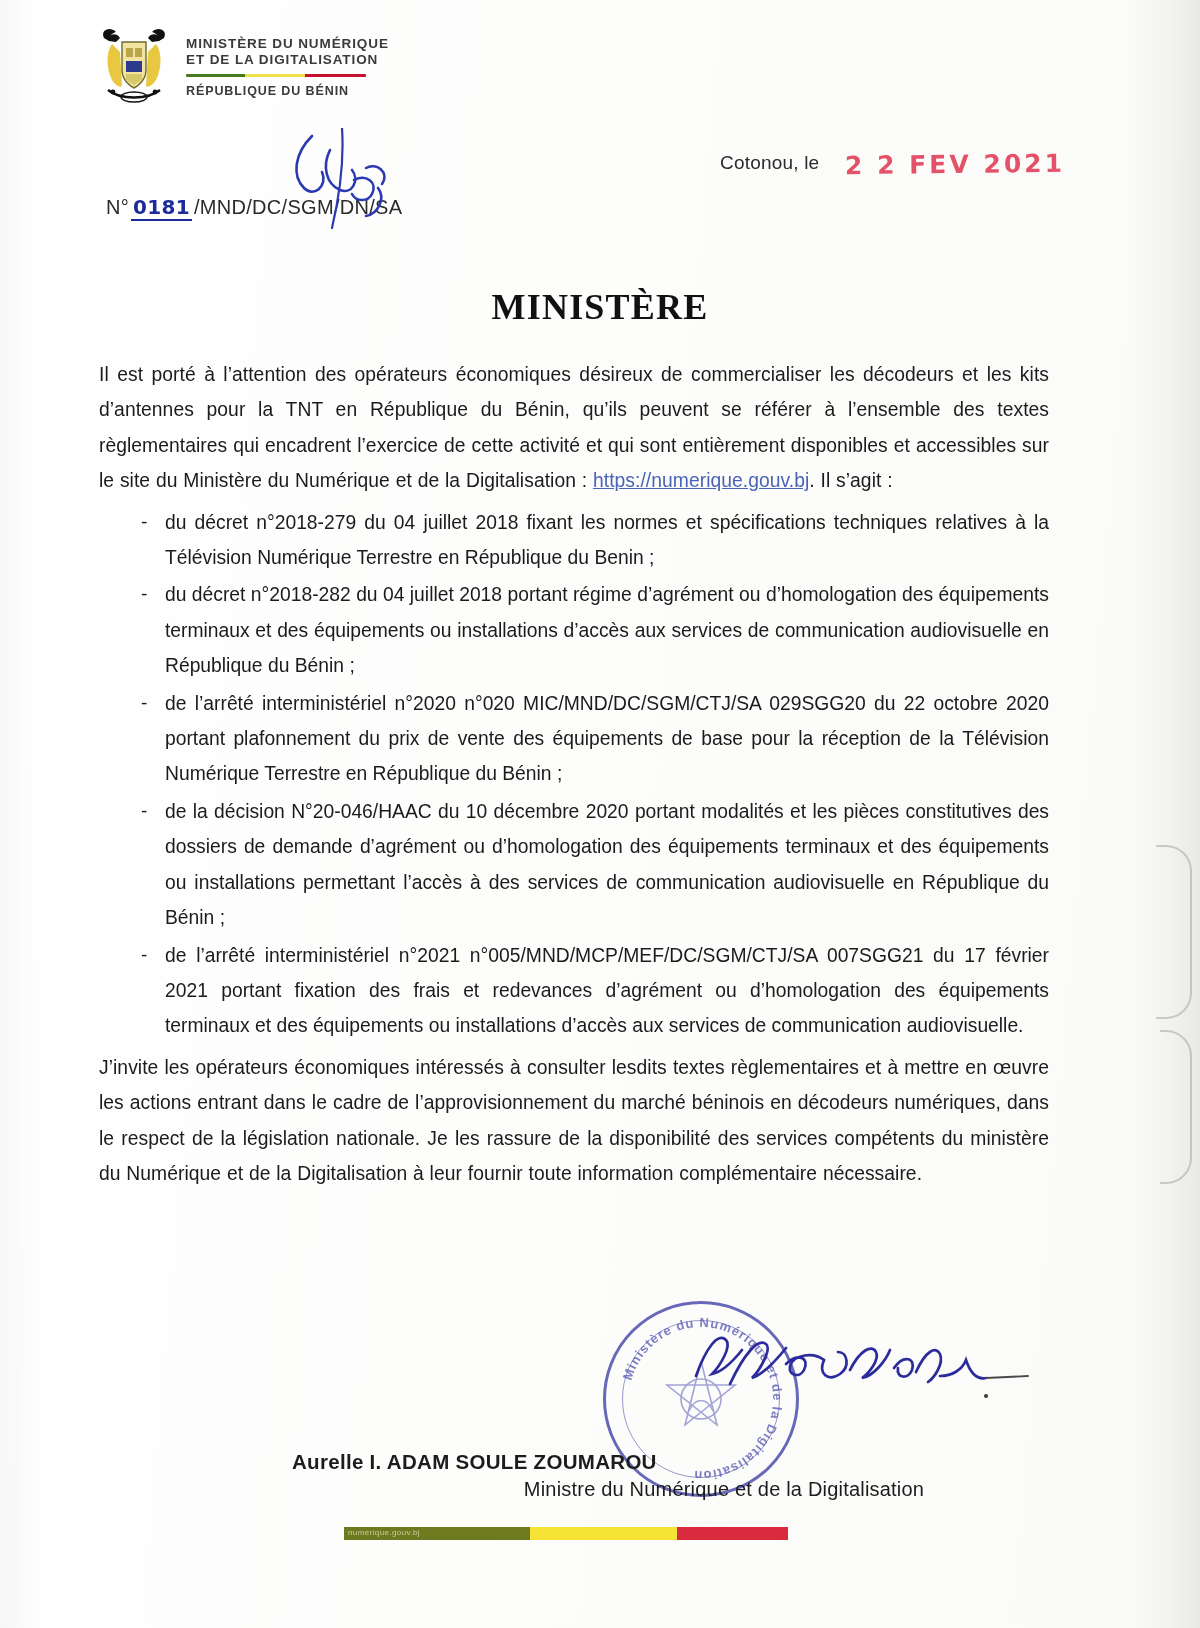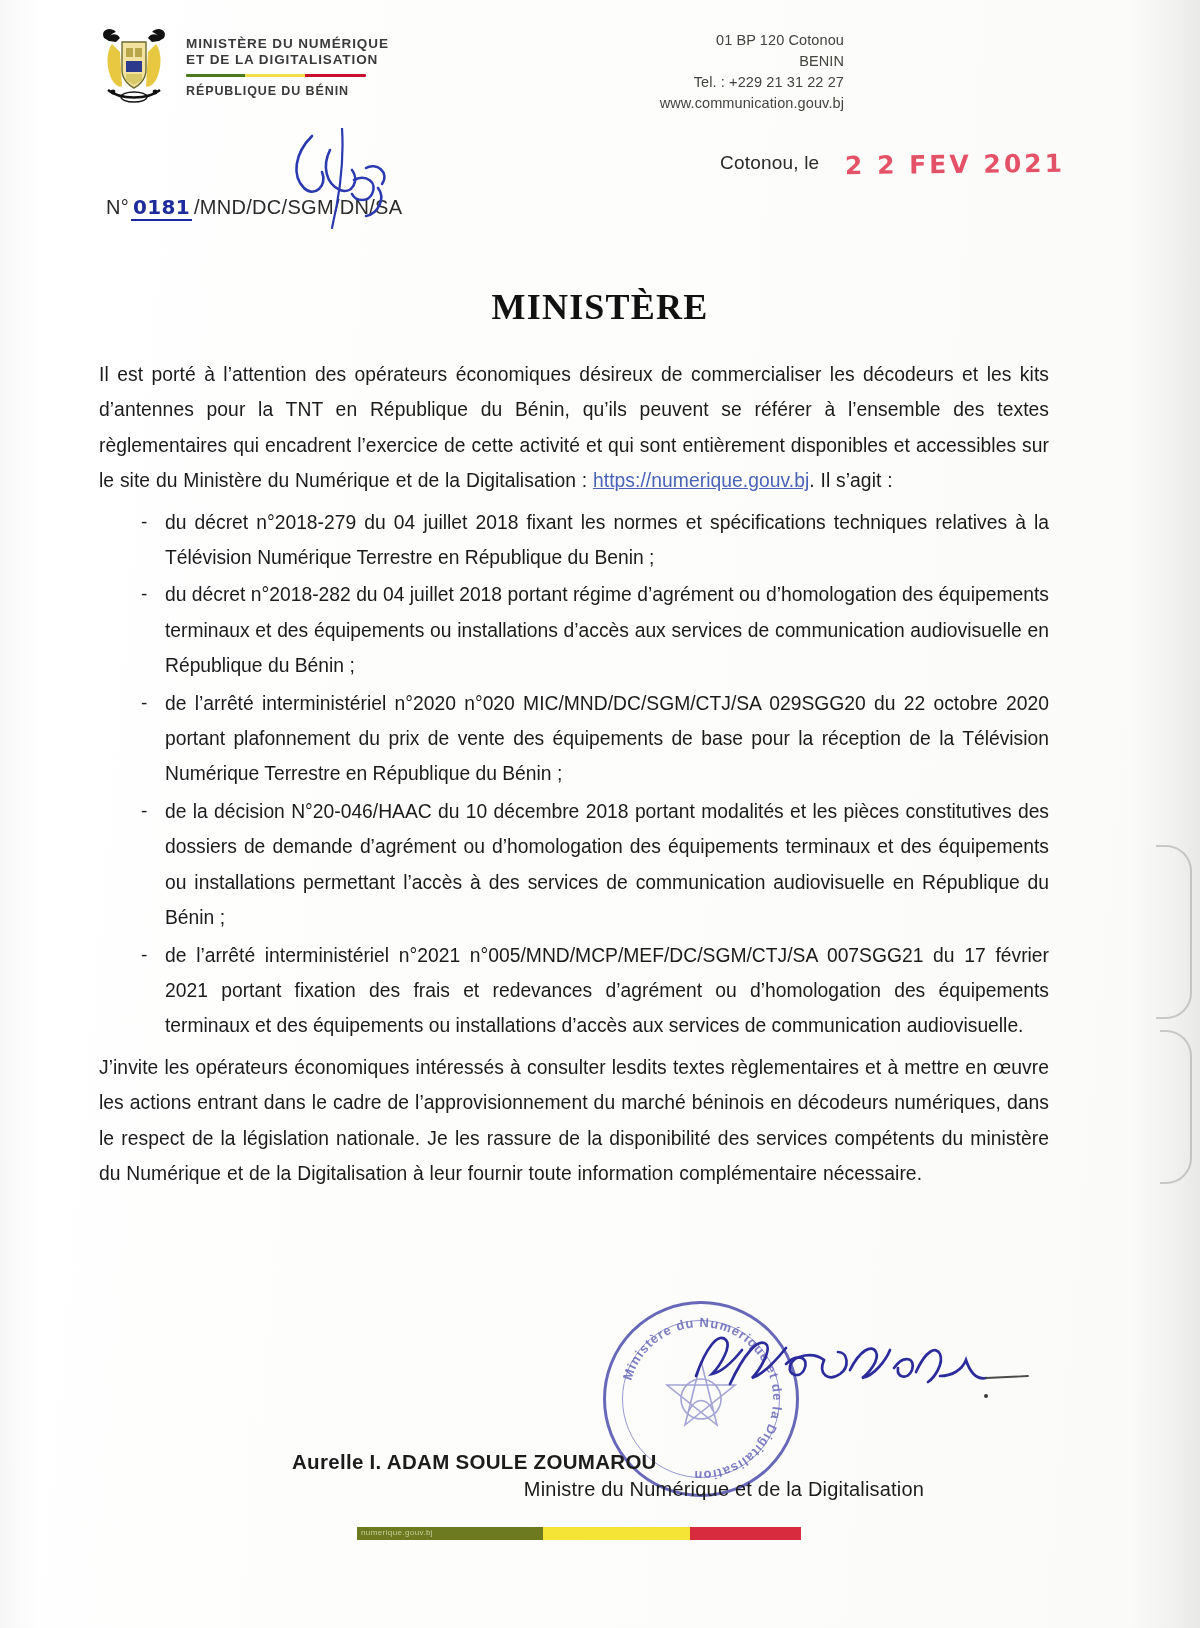--- a/index.html
+++ b/index.html
@@ -164,21 +164,21 @@
     font-size:20.5px;font-weight:700;color:#1c1c1c;letter-spacing:.3px;margin-left:44px;
   }
   .sig-title{
     position:absolute;left:0;top:178px;width:1200px;text-align:center;
     padding-left:248px;box-sizing:border-box;
     font-size:20px;color:#1c1c1c;letter-spacing:.2px;
   }
 
   
   .flagbar{
-    position:absolute;left:357px;top:1527px;width:444px;height:13px;
+    position:absolute;left:344px;top:1527px;width:444px;height:13px;
     display:flex;
   }
   .flagbar .seg{height:100%;}
   .flagbar .green{width:42%;background:#6d7a1f;}
   .flagbar .yellow{width:33%;background:#f5e336;}
   .flagbar .red{width:25%;background:#d92b3e;}
   .flagbar .green .lbl{
     display:block;font-size:8px;color:#c9cf9a;padding:1px 4px;
     letter-spacing:.4px;white-space:nowrap;overflow:hidden;
   }
@@ -212,26 +212,20 @@
       <circle cx="59" cy="70" r="2.4" fill="#111"></circle>
     </svg>
 
     <div class="lethead-text">
       <div class="l1">MINISTÈRE DU NUMÉRIQUE</div>
       <div class="l1">ET DE LA DIGITALISATION</div>
       <div class="lethead-rule"></div>
       <div class="l2">RÉPUBLIQUE DU BÉNIN</div>
     </div>
 
-    <div class="contact">
-      <div>01 BP 120 Cotonou</div>
-      <div>BENIN</div>
-      <div>Tel. : +229 21 31 22 27</div>
-      <div>www.communication.gouv.bj</div>
-    </div>
   </div>
 
   <div class="cotonou">Cotonou, le</div>
   <div class="datestamp">2 2 FEV 2021</div>
 
   <div class="refline">
     <span>N°</span><span class="refnum">0181</span><span>/MND/DC/SGM/DN/SA</span>
   </div>
 
   <svg class="paraph" viewBox="0 0 130 105">
@@ -260,21 +254,21 @@
       <li>
         <span class="dash">-</span>
         <span>du décret n°2018-282 du 04 juillet 2018 portant régime d’agrément ou d’homologation des équipements terminaux et des équipements ou installations d’accès aux services de communication audiovisuelle en République du Bénin ;</span>
       </li>
       <li>
         <span class="dash">-</span>
         <span>de l’arrêté interministériel n°2020 n°020 MIC/MND/DC/SGM/CTJ/SA 029SGG20 du 22 octobre 2020 portant plafonnement du prix de vente des équipements de base pour la réception de la Télévision Numérique Terrestre en République du Bénin ;</span>
       </li>
       <li>
         <span class="dash">-</span>
-        <span>de la décision N°20-046/HAAC du 10 décembre 2018 portant modalités et les pièces constitutives des dossiers de demande d’agrément ou d’homologation des équipements terminaux et des équipements ou installations permettant l’accès à des services de communication audiovisuelle en République du Bénin ;</span>
+        <span>de la décision N°20-046/HAAC du 10 décembre 2020 portant modalités et les pièces constitutives des dossiers de demande d’agrément ou d’homologation des équipements terminaux et des équipements ou installations permettant l’accès à des services de communication audiovisuelle en République du Bénin ;</span>
       </li>
       <li>
         <span class="dash">-</span>
         <span>de l’arrêté interministériel n°2021 n°005/MND/MCP/MEF/DC/SGM/CTJ/SA 007SGG21 du 17 février 2021 portant fixation des frais et redevances d’agrément ou d’homologation des équipements terminaux et des équipements ou installations d’accès aux services de communication audiovisuelle.</span>
       </li>
     </ul>
 
     <p class="para closing">J’invite les opérateurs économiques intéressés à consulter lesdits textes règlementaires et à mettre en œuvre les actions entrant dans le cadre de l’approvisionnement du marché béninois en décodeurs numériques, dans le respect de la législation nationale. Je les rassure de la disponibilité des services compétents du ministère du Numérique et de la Digitalisation à leur fournir toute information complémentaire nécessaire.</p>
   </div>
 

